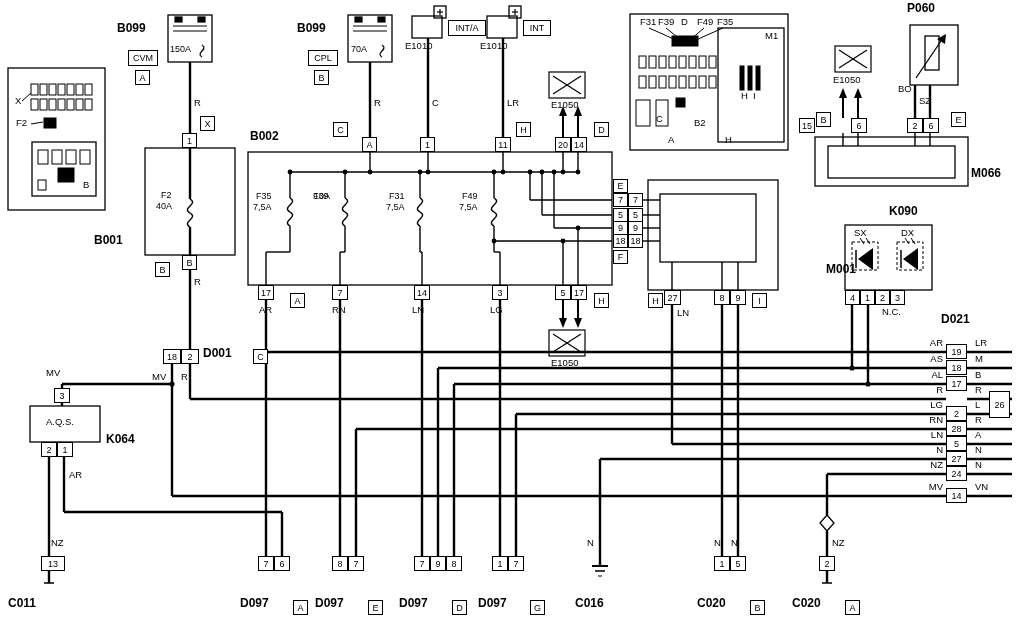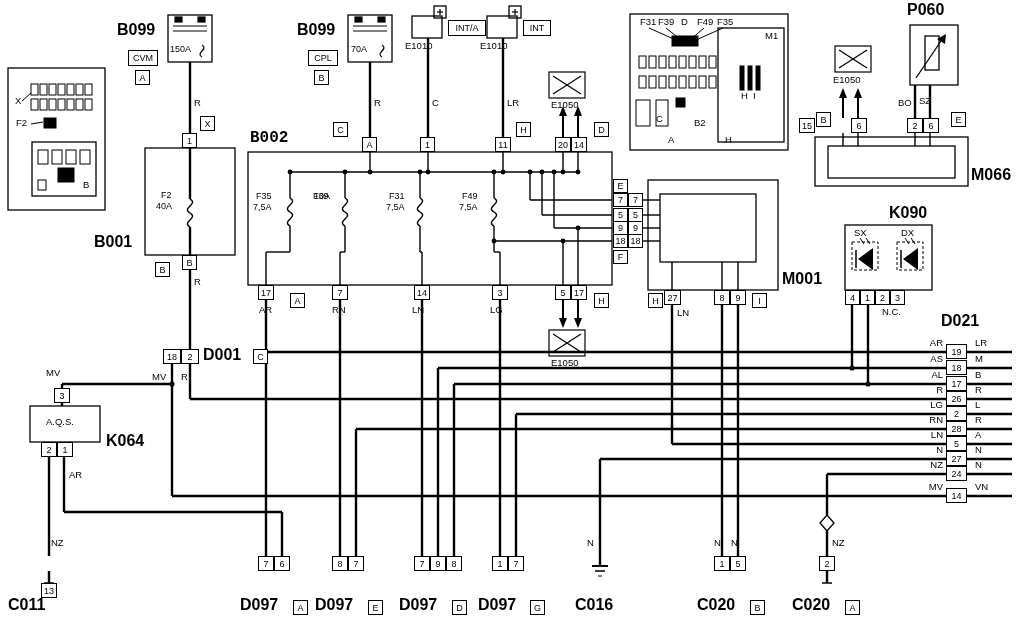--- a/index.html
+++ b/index.html
@@ -1,20 +1,20 @@
 <!DOCTYPE html>
 <html><head>
 <meta charset="utf-8">
 <style>
   html,body{margin:0;padding:0;background:#fff}
   #stage{position:relative;width:1024px;height:625px;background:#ffffff;
          font-family:"Liberation Sans",sans-serif;overflow:hidden}
   #stage svg{position:absolute;left:0;top:0}
   .txt{position:absolute;color:#000;white-space:nowrap;line-height:1}
-  .t{font-size:16px;font-weight:bold}
+  .t{font-size:12px;font-weight:bold}
   .s{font-size:9.5px}
   .w{font-size:9.5px}
   .f{font-size:9px}
   .dl{font-size:9.5px;width:28px;text-align:right}
   .pb{position:absolute;box-sizing:border-box;border:1px solid #000;background:#fff;
       display:flex;align-items:center;justify-content:center;font-size:9px;color:#000}
 </style>
 </head>
 <body>
 
@@ -303,33 +303,33 @@
     <line x1="598" y1="576" x2="602" y2="576" stroke-width="1"></line>
   </g>
   <g stroke="#000" stroke-width="1.5">
     <line x1="44" y1="583" x2="54" y2="583"></line>
     <line x1="822" y1="583" x2="832" y2="583"></line>
   </g>
 </svg>
 
 <div class="txt t" style="left: 117px; top: 22px;">B099</div>
     <div class="txt t" style="left: 297px; top: 22px;">B099</div>
-    <div class="txt t" style="left: 250px; top: 130px; font-family: Liberation Mono, monospace;">B002</div>
+    <div class="txt t" style="left: 250px; top: 130px;">B002</div>
     <div class="txt t" style="left: 94px; top: 234px;">B001</div>
     <div class="txt t" style="left: 203px; top: 347px;">D001</div>
     <div class="txt t" style="left: 106px; top: 433px;">K064</div>
     <div class="txt t" style="left: 8px; top: 597px;">C011</div>
     <div class="txt t" style="left: 240px; top: 597px;">D097</div>
     <div class="txt t" style="left: 315px; top: 597px;">D097</div>
     <div class="txt t" style="left: 399px; top: 597px;">D097</div>
     <div class="txt t" style="left: 478px; top: 597px;">D097</div>
     <div class="txt t" style="left: 575px; top: 597px;">C016</div>
     <div class="txt t" style="left: 697px; top: 597px;">C020</div>
     <div class="txt t" style="left: 792px; top: 597px;">C020</div>
-    <div class="txt t" style="left: 782px; top: 263px; margin-top: 8px;">M001</div>
+    <div class="txt t" style="left: 826px; top: 263px;">M001</div>
     <div class="txt t" style="left: 971px; top: 167px;">M066</div>
     <div class="txt t" style="left: 889px; top: 205px;">K090</div>
     <div class="txt t" style="left: 941px; top: 313px;">D021</div>
     <div class="txt t" style="left: 907px; top: 2px;">P060</div>
     <div class="txt s" style="left: 405px; top: 41px;">E1010</div>
     <div class="txt s" style="left: 480px; top: 41px;">E1010</div>
     <div class="txt s" style="left: 551px; top: 100px;">E1050</div>
     <div class="txt s" style="left: 551px; top: 358px;">E1050</div>
     <div class="txt s" style="left: 833px; top: 75px;">E1050</div>
     <div class="txt s" style="left: 46px; top: 417px;">A.Q.S.</div>
@@ -363,21 +363,21 @@
     <div class="txt w" style="left: 51px; top: 538px;">NZ</div>
     <div class="txt w" style="left: 259px; top: 305px;">AR</div>
     <div class="txt w" style="left: 332px; top: 305px;">RN</div>
     <div class="txt w" style="left: 412px; top: 305px;">LN</div>
     <div class="txt w" style="left: 490px; top: 305px;">LG</div>
     <div class="txt w" style="left: 677px; top: 308px;">LN</div>
     <div class="txt w" style="left: 587px; top: 538px;">N</div>
     <div class="txt w" style="left: 714px; top: 538px;">N</div>
     <div class="txt w" style="left: 731px; top: 538px;">N</div>
     <div class="txt w" style="left: 832px; top: 538px;">NZ</div>
-    <div class="txt w" style="left: 898px; top: 98px;">BO</div>
+    <div class="txt w" style="left: 898px; top: 84px;">BO</div>
     <div class="txt w" style="left: 919px; top: 96px;">SZ</div>
     <div class="txt f" style="left: 170px; top: 45px;">150A</div>
     <div class="txt f" style="left: 351px; top: 45px;">70A</div>
     <div class="txt f" style="left: 256px; top: 192px;">F35</div>
     <div class="txt f" style="left: 253px; top: 203px;">7,5A</div>
     <div class="txt f" style="left: 313px; top: 192px;">F39</div>
     <div class="txt f" style="left: 314px; top: 192px;">10A</div>
     <div class="txt f" style="left: 389px; top: 192px;">F31</div>
     <div class="txt f" style="left: 386px; top: 203px;">7,5A</div>
     <div class="txt f" style="left: 462px; top: 192px;">F49</div>
@@ -409,21 +409,21 @@
     <div class="pb" style="left: 200px; top: 116px; width: 15px; height: 15px;">X</div>
     <div class="pb" style="left: 182px; top: 133px; width: 15px; height: 15px;">1</div>
     <div class="pb" style="left: 155px; top: 262px; width: 15px; height: 15px;">B</div>
     <div class="pb" style="left: 182px; top: 255px; width: 15px; height: 15px;">B</div>
     <div class="pb" style="left: 163px; top: 349px; width: 18px; height: 15px;">18</div>
     <div class="pb" style="left: 181px; top: 349px; width: 18px; height: 15px;">2</div>
     <div class="pb" style="left: 253px; top: 349px; width: 15px; height: 15px;">C</div>
     <div class="pb" style="left: 54px; top: 388px; width: 16px; height: 15px;">3</div>
     <div class="pb" style="left: 41px; top: 442px; width: 16px; height: 15px;">2</div>
     <div class="pb" style="left: 57px; top: 442px; width: 16px; height: 15px;">1</div>
-    <div class="pb" style="left: 41px; top: 556px; width: 16px; height: 15px; margin-top: 27px;">13</div>
+    <div class="pb" style="left: 41px; top: 556px; width: 24px; height: 15px;">13</div>
     <div class="pb" style="left: 308px; top: 50px; width: 30px; height: 16px;">CPL</div>
     <div class="pb" style="left: 314px; top: 70px; width: 15px; height: 15px;">B</div>
     <div class="pb" style="left: 333px; top: 122px; width: 15px; height: 15px;">C</div>
     <div class="pb" style="left: 362px; top: 137px; width: 15px; height: 15px;">A</div>
     <div class="pb" style="left: 448px; top: 20px; width: 38px; height: 16px;">INT/A</div>
     <div class="pb" style="left: 523px; top: 20px; width: 28px; height: 16px;">INT</div>
     <div class="pb" style="left: 420px; top: 137px; width: 15px; height: 15px;">1</div>
     <div class="pb" style="left: 495px; top: 137px; width: 16px; height: 15px;">11</div>
     <div class="pb" style="left: 516px; top: 122px; width: 15px; height: 15px;">H</div>
     <div class="pb" style="left: 555px; top: 137px; width: 16px; height: 15px;">20</div>
@@ -458,21 +458,21 @@
     <div class="pb" style="left: 907px; top: 118px; width: 16px; height: 15px;">2</div>
     <div class="pb" style="left: 923px; top: 118px; width: 16px; height: 15px;">6</div>
     <div class="pb" style="left: 951px; top: 112px; width: 15px; height: 15px;">E</div>
     <div class="pb" style="left: 845px; top: 290px; width: 15px; height: 15px;">4</div>
     <div class="pb" style="left: 860px; top: 290px; width: 15px; height: 15px;">1</div>
     <div class="pb" style="left: 875px; top: 290px; width: 15px; height: 15px;">2</div>
     <div class="pb" style="left: 890px; top: 290px; width: 15px; height: 15px;">3</div>
     <div class="pb" style="left: 946px; top: 344px; width: 21px; height: 15px;">19</div>
     <div class="pb" style="left: 946px; top: 360px; width: 21px; height: 15px;">18</div>
     <div class="pb" style="left: 946px; top: 376px; width: 21px; height: 15px;">17</div>
-    <div class="pb" style="left: 946px; top: 391px; width: 21px; height: 15px;">26</div>
+    <div class="pb" style="left: 989px; top: 391px; width: 21px; height: 27px;">26</div>
     <div class="pb" style="left: 946px; top: 406px; width: 21px; height: 15px;">2</div>
     <div class="pb" style="left: 946px; top: 421px; width: 21px; height: 15px;">28</div>
     <div class="pb" style="left: 946px; top: 436px; width: 21px; height: 15px;">5</div>
     <div class="pb" style="left: 946px; top: 451px; width: 21px; height: 15px;">27</div>
     <div class="pb" style="left: 946px; top: 466px; width: 21px; height: 15px;">24</div>
     <div class="pb" style="left: 946px; top: 488px; width: 21px; height: 15px;">14</div>
     <div class="pb" style="left: 258px; top: 556px; width: 16px; height: 15px;">7</div>
     <div class="pb" style="left: 274px; top: 556px; width: 16px; height: 15px;">6</div>
     <div class="pb" style="left: 293px; top: 600px; width: 15px; height: 15px;">A</div>
     <div class="pb" style="left: 332px; top: 556px; width: 16px; height: 15px;">8</div>

